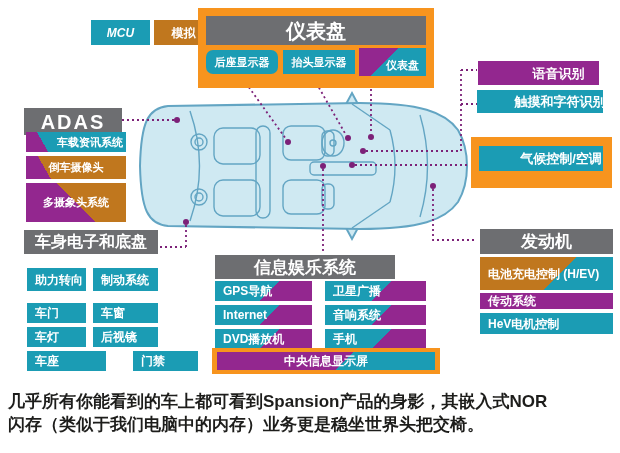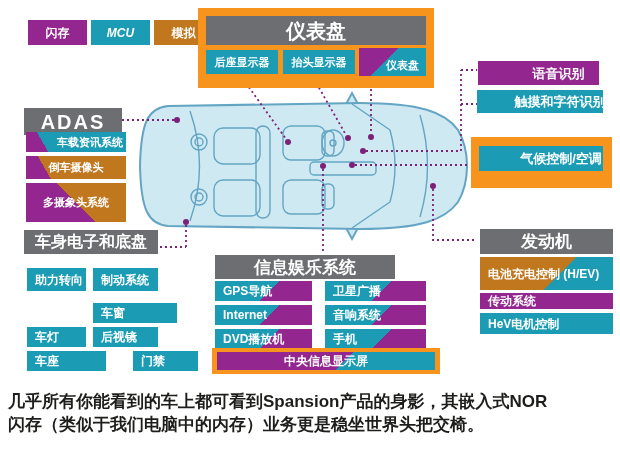--- a/index.html
+++ b/index.html
@@ -99,44 +99,44 @@
       <circle class="dot" cx="352" cy="165" r="3"></circle>
       <path class="dotline" d="M323 169 L323 254"></path>
       <circle class="dot" cx="323" cy="166" r="3"></circle>
       <path class="dotline" d="M433 189 L433 240 L477 240"></path>
       <circle class="dot" cx="433" cy="186" r="3"></circle>
       <path class="dotline" d="M160 247 L186 247 M186 247 L186 225"></path>
       <circle class="dot" cx="186" cy="222" r="3"></circle>
     </g>
   </svg>
 
-  <div class="box purple center fs12" style="left:28px;top:20px;width:59px;height:25px;">闪存</div>
   <div class="box teal center fs12" style="left:91px;top:20px;width:59px;height:25px;font-style:italic;">MCU</div>
   <div class="box dorange center fs12" style="left:154px;top:20px;width:59px;height:25px;">模拟</div>
 
   <div class="box hl" style="left:198px;top:8px;width:236px;height:80px;"></div>
   <div class="box gray center fs20" style="left:206px;top:16px;width:220px;height:29px;">仪表盘</div>
-  <div class="box teal center fs11" style="left:206px;top:50px;width:72px;height:24px;">后座显示器</div>
+  <div class="box teal center fs11" style="left:206px;top:50px;width:72px;height:24px;border-radius:7px;">后座显示器</div>
   <div class="box teal center fs11" style="left:283px;top:50px;width:72px;height:24px;">抬头显示器</div>
   <div class="box cluster-item fs11" style="left:359px;top:48px;width:67px;height:28px;">仪表盘</div>
 
   <div class="box purple center fs13" style="left:478px;top:61px;width:121px;height:24px;">语音识别</div>
   <div class="box teal center fs13" style="left:477px;top:90px;width:126px;height:23px;">触摸和字符识别</div>
   <div class="box hl" style="left:471px;top:137px;width:141px;height:51px;"></div>
   <div class="box teal center fs13" style="left:479px;top:146px;width:124px;height:25px;">气候控制/空调</div>
 
   <div class="box gray center fs20" style="left:24px;top:108px;width:98px;height:27px;letter-spacing:2px;">ADAS</div>
   <div class="box wedge-teal center fs11" style="left:26px;top:132px;width:100px;height:20px;">车载资讯系统</div>
   <div class="box wedge-orange center fs11" style="left:26px;top:156px;width:100px;height:23px;">倒车摄像头</div>
   <div class="box split-purple-orange center fs11" style="left:26px;top:183px;width:100px;height:39px;">多摄象头系统</div>
 
   <div class="box gray center fs16" style="left:24px;top:230px;width:134px;height:24px;">车身电子和底盘</div>
   <div class="box teal lpad fs12" style="left:27px;top:268px;width:59px;height:23px;">助力转向</div>
   <div class="box teal lpad fs12" style="left:93px;top:268px;width:65px;height:23px;">制动系统</div>
-  <div class="box teal lpad fs12" style="left:93px;top:303px;width:84px;height:20px;">车窗</div>
+  <div class="box teal lpad fs12" style="left:27px;top:303px;width:59px;height:20px;">车门</div>
+  <div class="box teal lpad fs12" style="left:93px;top:303px;width:65px;height:20px;">车窗</div>
   <div class="box teal lpad fs12" style="left:27px;top:327px;width:59px;height:20px;">车灯</div>
   <div class="box teal lpad fs12" style="left:93px;top:327px;width:65px;height:20px;">后视镜</div>
   <div class="box teal lpad fs12" style="left:27px;top:351px;width:79px;height:20px;">车座</div>
   <div class="box teal lpad fs12" style="left:93px;top:351px;width:65px;height:20px;margin-left:40px;">门禁</div>
 
   <div class="box gray center fs17" style="left:215px;top:255px;width:180px;height:24px;">信息娱乐系统</div>
   <div class="box split-teal-purple lpad fs12" style="left:215px;top:281px;width:97px;height:20px;">GPS导航</div>
   <div class="box split-teal-purple lpad fs12" style="left:325px;top:281px;width:101px;height:20px;">卫星广播</div>
   <div class="box split-teal-purple lpad fs12" style="left:215px;top:305px;width:97px;height:20px;">Internet</div>
   <div class="box split-teal-purple lpad fs12" style="left:325px;top:305px;width:101px;height:20px;">音响系统</div>

